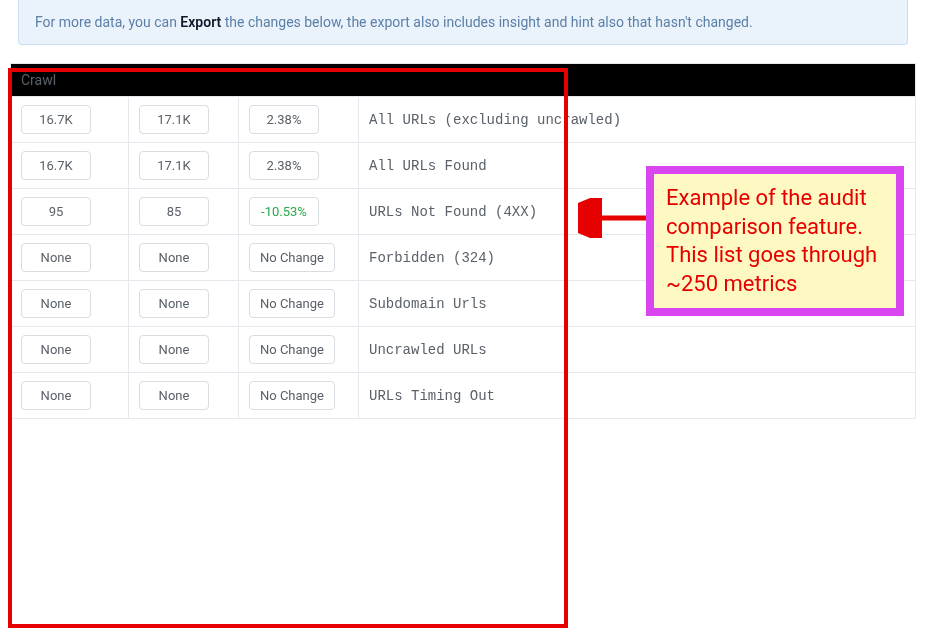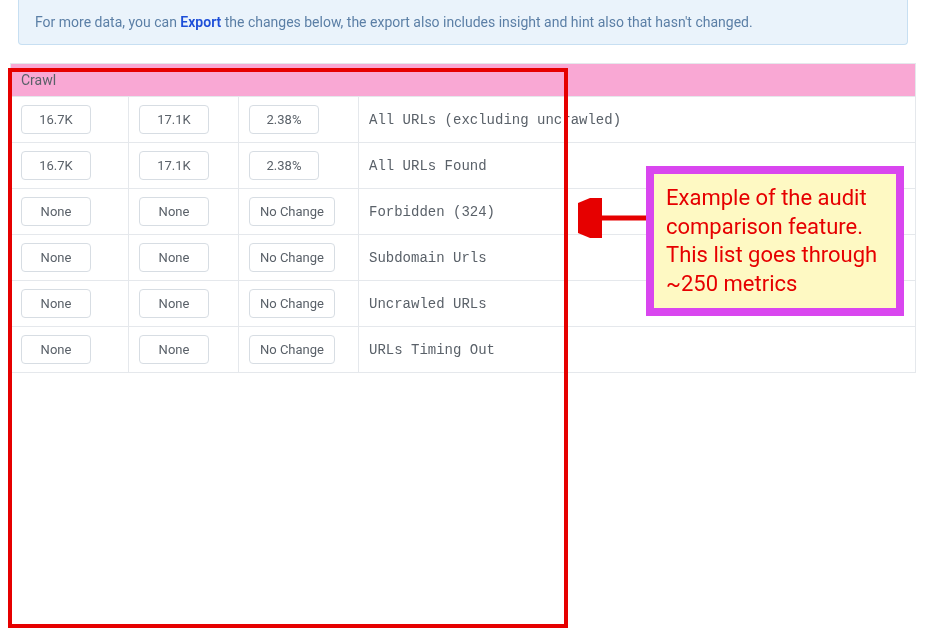--- a/index.html
+++ b/index.html
@@ -22,36 +22,36 @@
       padding: 14px 16px;
       background: #eaf3fb;
       border: 1px solid #c7dff2;
       border-top: none;
       border-radius: 0 0 4px 4px;
       color: #5b7fa6;
       font-size: 14px;
     }
     .info-banner strong {
       font-weight: 600;
-      color: #1d4ed8;
+      color: #0f172a;
     }
     .comparison-table {
       width: calc(100% - 20px);
       border-collapse: collapse;
       margin-left: 10px;
     }
     .comparison-table th, .comparison-table td {
       text-align: left;
       padding: 8px 10px;
       border: 1px solid #e5e8ec;
       vertical-align: middle;
       background: #fff;
     }
     .comparison-table thead th {
-      background: #f9a8d4;
+      background: #000000;
       font-weight: 400;
       color: #5a6169;
       font-size: 14px;
     }
     .section-header th {
       background: #f6f8fa;
       font-weight: 400;
       color: #5a6169;
     }
     .value-pill {
@@ -131,20 +131,26 @@
         <td class="col-change"><span class="value-pill ">2.38%</span></td>
         <td class="col-label metric-label">All URLs (excluding uncrawled)</td>
       </tr>
       <tr>
         <td class="col-date1"><span class="value-pill">16.7K</span></td>
         <td class="col-date2"><span class="value-pill">17.1K</span></td>
         <td class="col-change"><span class="value-pill ">2.38%</span></td>
         <td class="col-label metric-label">All URLs Found</td>
       </tr>
       <tr>
+        <td class="col-date1"><span class="value-pill">95</span></td>
+        <td class="col-date2"><span class="value-pill">85</span></td>
+        <td class="col-change"><span class="value-pill change-positive">-10.53%</span></td>
+        <td class="col-label metric-label">URLs Not Found (4XX)</td>
+      </tr>
+      <tr>
         <td class="col-date1"><span class="value-pill">None</span></td>
         <td class="col-date2"><span class="value-pill">None</span></td>
         <td class="col-change"><span class="value-pill ">No Change</span></td>
         <td class="col-label metric-label">Forbidden (324)</td>
       </tr>
       <tr>
         <td class="col-date1"><span class="value-pill">None</span></td>
         <td class="col-date2"><span class="value-pill">None</span></td>
         <td class="col-change"><span class="value-pill ">No Change</span></td>
         <td class="col-label metric-label">Subdomain Urls</td>

